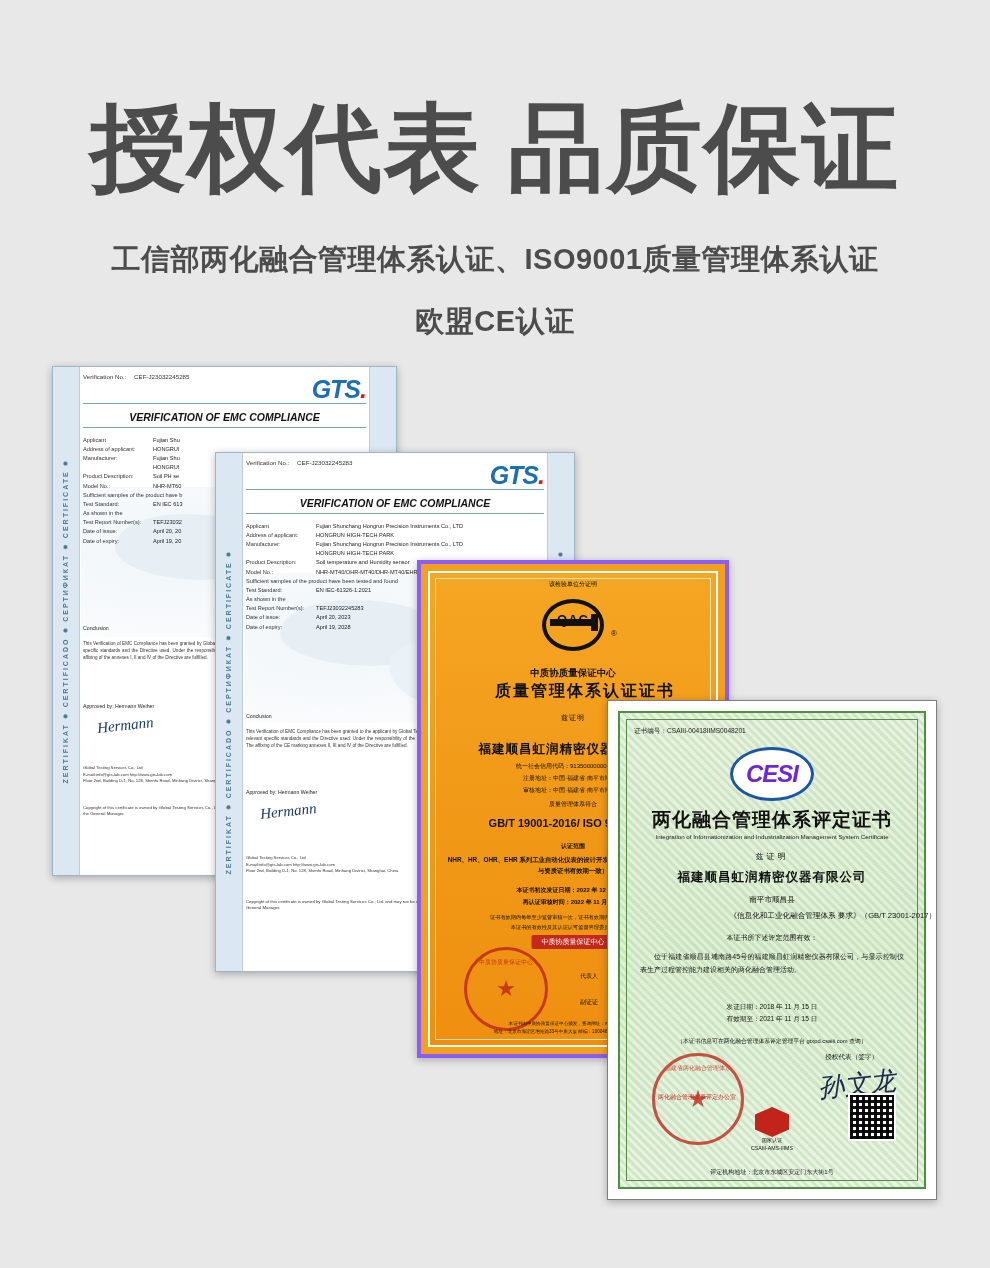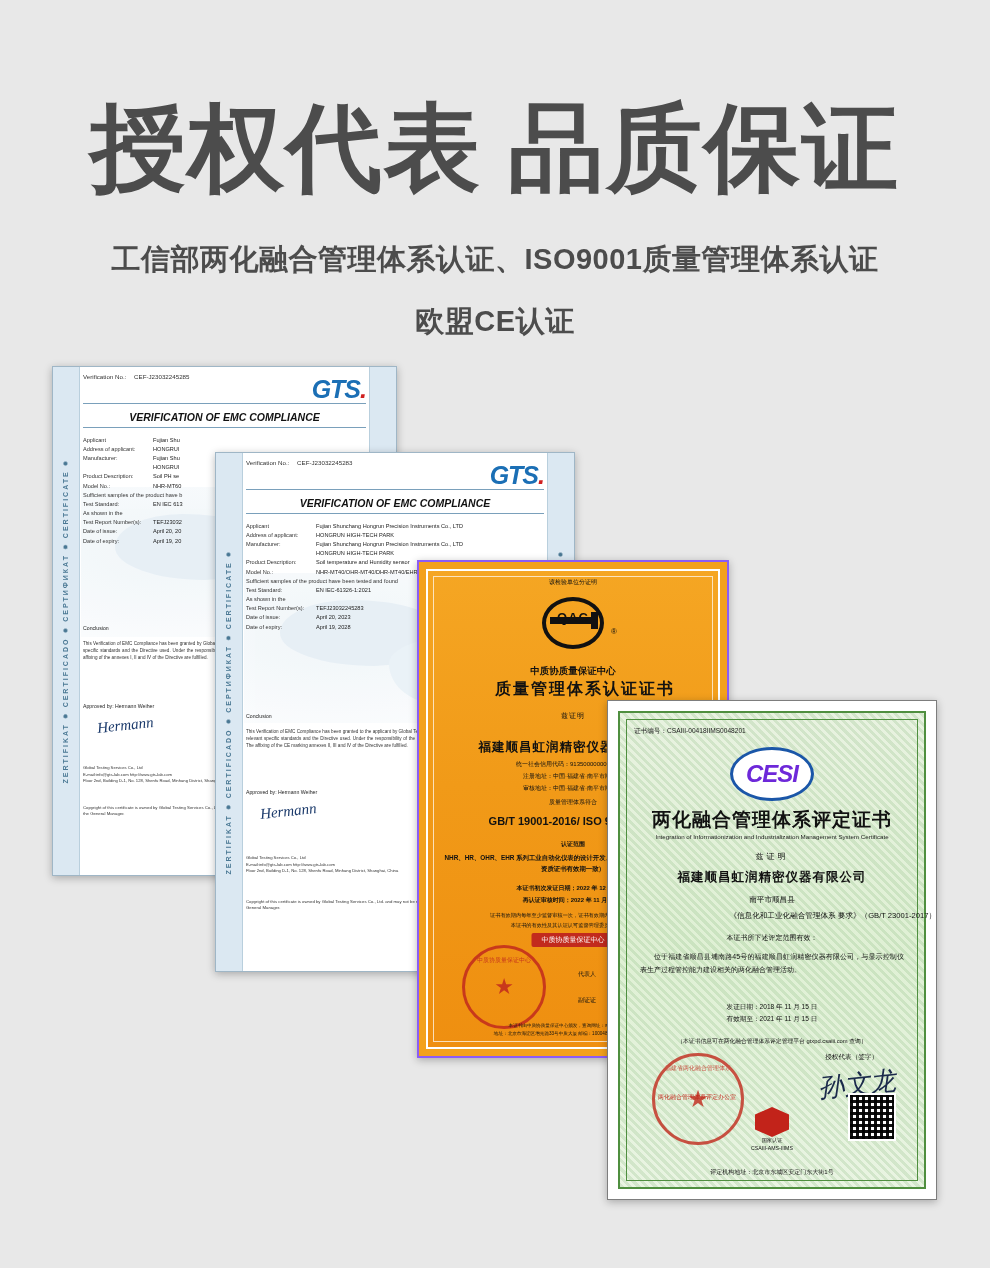--- a/index.html
+++ b/index.html
@@ -111,21 +111,21 @@
   }
   .gts .map:after{
     content:"";position:absolute;left:48%;top:42%;width:44%;height:46%;
     border-radius:55% 45% 60% 40%/40% 60% 40% 60%;
     background:#e7f0f6;
   }
 
   
   .qac{
     background:#f3a11c;
-    border:2px solid #8b5cf6;
+    border:4px solid #8b5cf6;
     padding:0;
   }
   .qac .frame{
     position:absolute;inset:7px;
     border:2px solid #ffffff;
     background:linear-gradient(180deg,#f5a623 0%, #f19a18 45%, #ef8f10 100%);
   }
   .qac .framein{
     position:absolute;inset:5px;
     border:1px solid rgba(255,255,255,.7);

